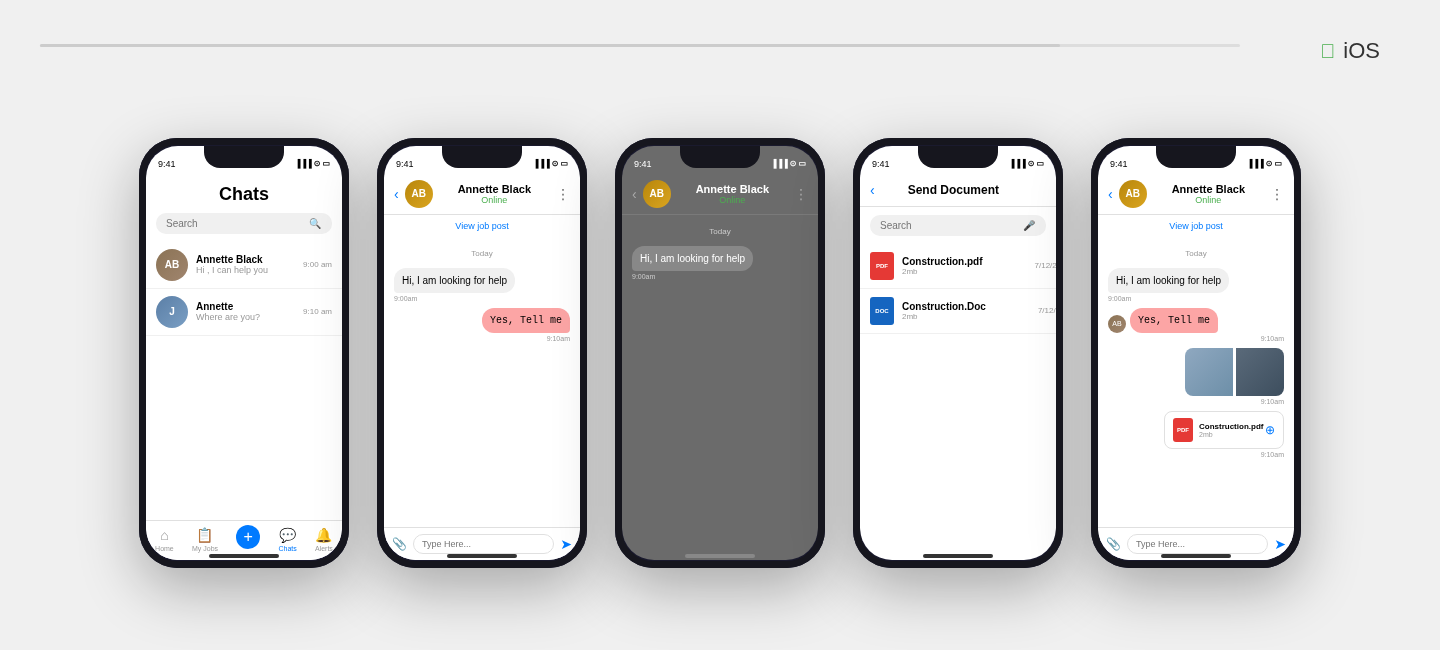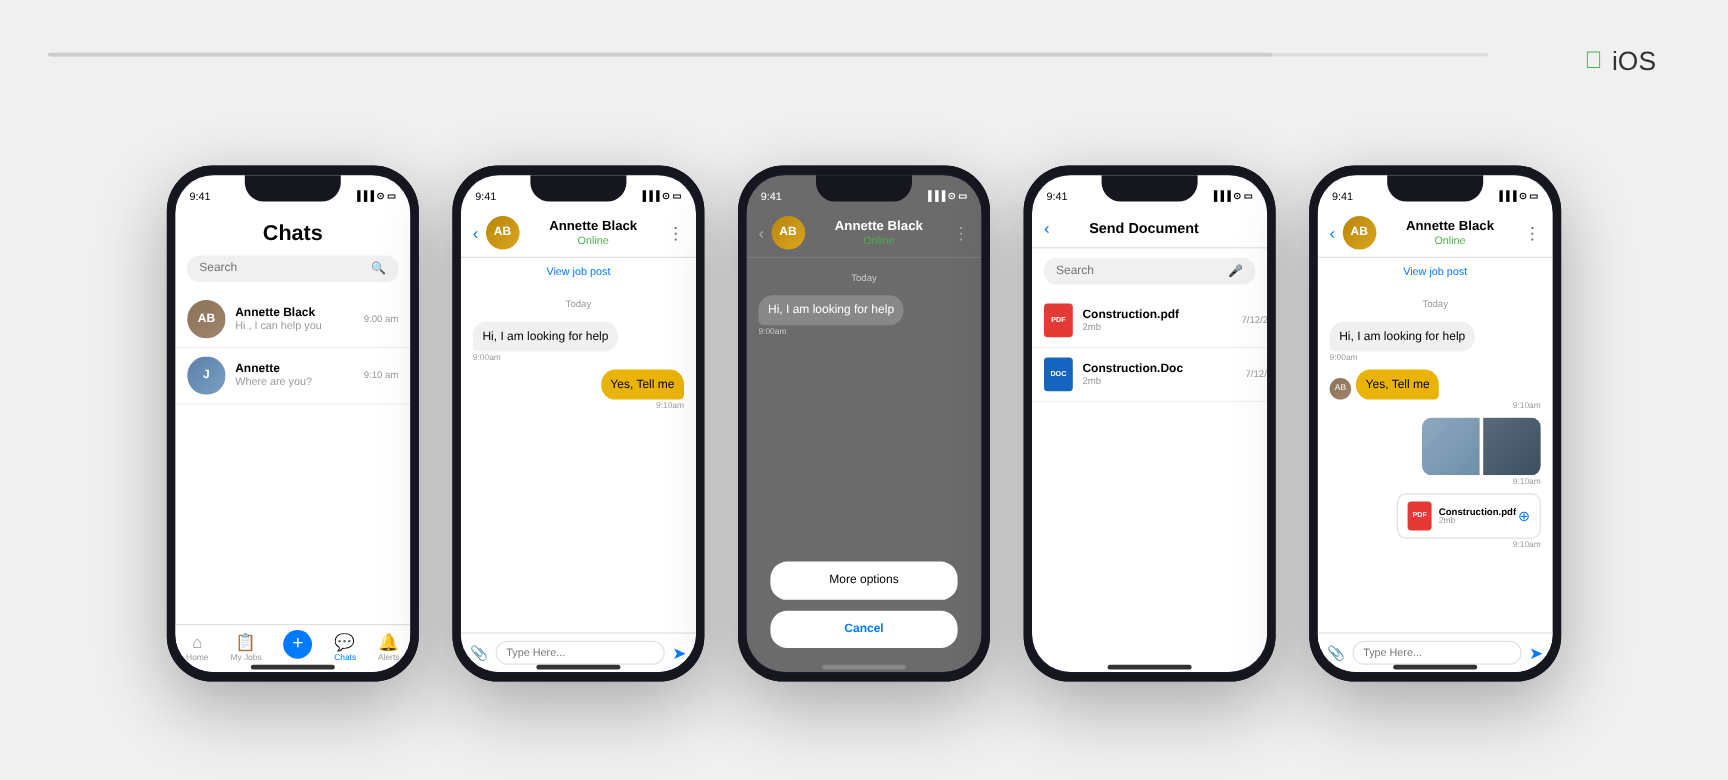--- a/index.html
+++ b/index.html
@@ -331,24 +331,25 @@
       max-width: 75%;
       line-height: 1.3;
     }
     .msg-received {
       background: #f0f0f0;
       color: #000;
       align-self: flex-start;
       border-bottom-left-radius: 4px;
     }
     .msg-sent {
-      background: #eab308;
+      background: #fca5a5;
       color: #000;
       align-self: flex-end;
       border-bottom-right-radius: 4px;
+      font-family: Liberation Mono, monospace;
     }
     .msg-time {
       font-size: 7px;
       color: #999;
       margin-top: 2px;
     }
     .msg-time.right { text-align: right; align-self: flex-end; }
     .msg-time.left { text-align: left; }
 
     .msg-with-avatar {
@@ -698,23 +699,21 @@
         </div>
         <div class="messages-area">
           <div class="date-divider" style="color:#ccc">Today</div>
           <div class="message-row">
             <div class="message-bubble msg-received" style="background:rgba(255,255,255,0.2); color:#fff">Hi, I am looking for help</div>
             <span class="msg-time left" style="color:#ccc">9:00am</span>
           </div>
         </div>
 
         <div class="context-menu">
-          <div class="context-item">More options</div>
-        </div>
-        <div class="context-cancel">Cancel</div>
+        </div>
       </div>
     </div>
     <div class="home-indicator" style="background:#888"></div>
   </div>
 
   <div class="phone">
     <div class="phone-notch"></div>
     <div class="phone-screen">
       <div class="status-bar">
         <span class="status-time">9:41</span>

